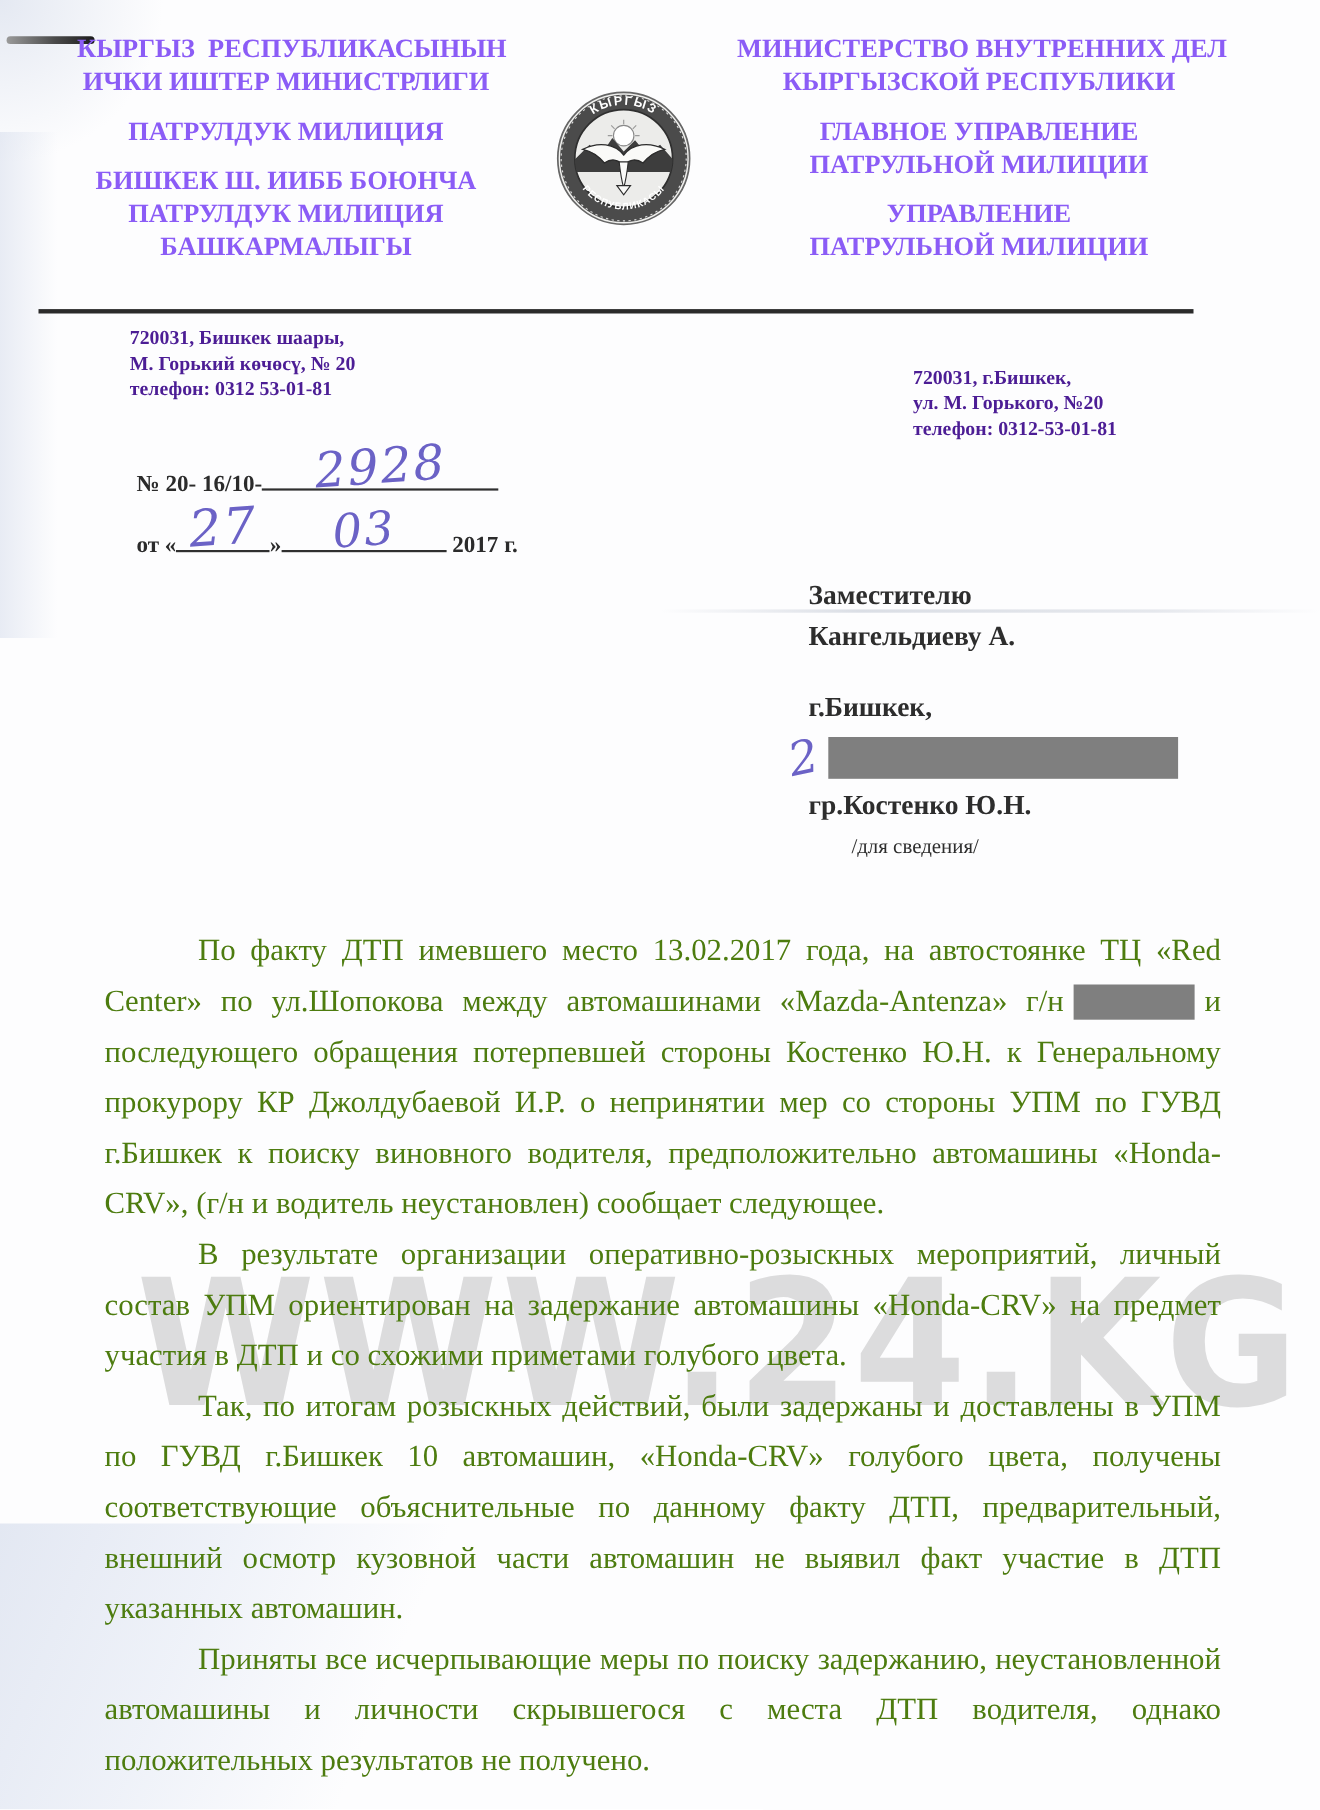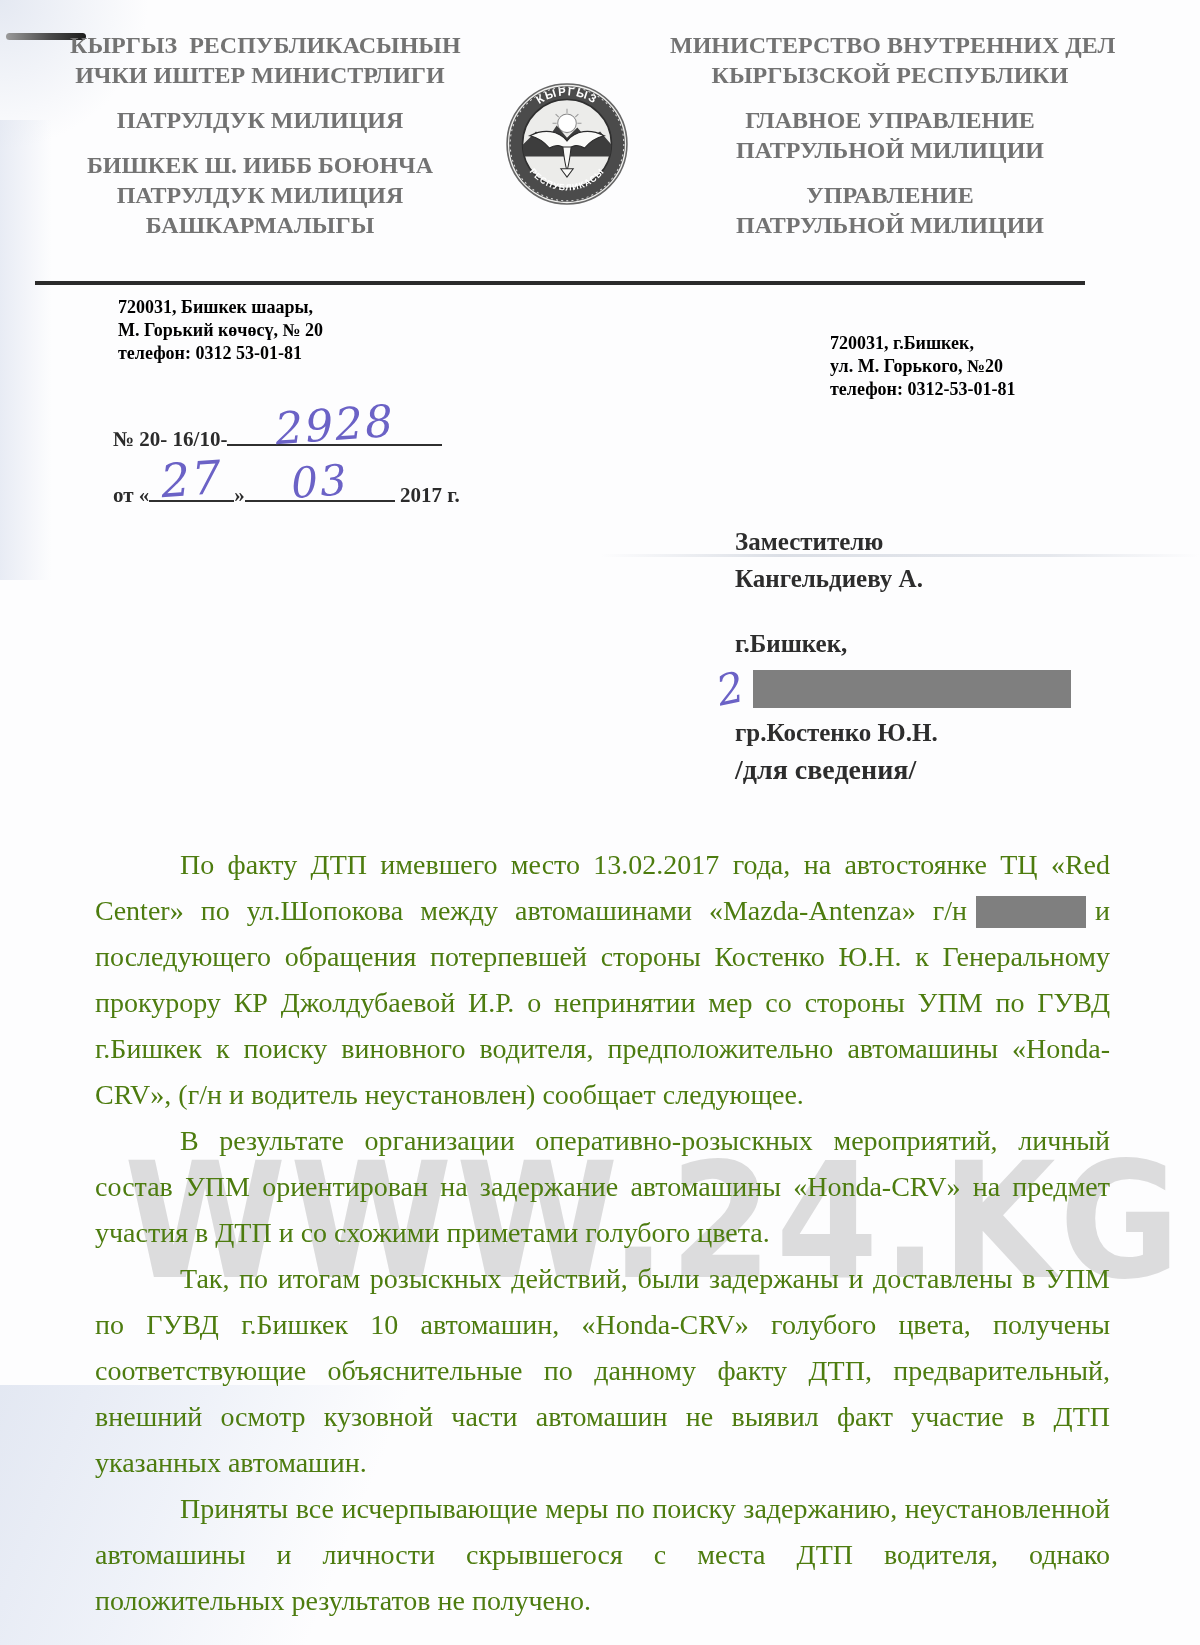--- a/index.html
+++ b/index.html
@@ -17,48 +17,48 @@
     background:radial-gradient(ellipse at 0% 0%, rgba(208,216,232,.55), rgba(208,216,232,0) 70%);}
   .left-band{left:0;top:120px;width:52px;height:460px;
     background:linear-gradient(90deg, rgba(214,221,236,.55), rgba(214,221,236,0));}
   .fold{left:-70px;top:1385px;width:560px;height:420px;
     background:linear-gradient(112deg, rgba(203,212,231,.6) 0%, rgba(221,228,242,.45) 38%, rgba(255,255,255,0) 66%);}
   .crease{left:600px;top:554px;width:600px;height:3px;
     background:linear-gradient(90deg, rgba(185,192,205,0), rgba(185,192,205,.5) 30%, rgba(185,192,205,.35) 75%, rgba(185,192,205,0));}
   .pin{left:6px;top:33px;width:80px;height:7px;border-radius:4px;
     background:linear-gradient(90deg,#9a9a9a,#4a4a4a 55%,#1c1c1c);}
   
-  .org{position:absolute;text-align:center;font-weight:bold;font-size:24px;line-height:30px;color:#737373;}
+  .org{position:absolute;text-align:center;font-weight:bold;font-size:24px;line-height:30px;color:#8b5cf6;}
   .org-left{left:70px;top:30px;width:380px;}
   .org-right{left:670px;top:30px;width:440px;text-align:center;}
   .org-group{margin-bottom:15px;}
   .org-line{white-space:pre;display:block;}
   .emblem{position:absolute;left:505px;top:82px;width:124px;height:124px;}
   .rule{position:absolute;left:35px;top:281px;width:1050px;height:4px;background:#2b2b2b;}
   
-  .contact{position:absolute;top:296px;font-weight:bold;font-size:18px;line-height:23px;color:#000000;}
+  .contact{position:absolute;top:296px;font-weight:bold;font-size:18px;line-height:23px;color:#4c1d95;}
   .contact-left{left:118px;}
   .contact-right{left:830px;margin-top:36px;}
   .contact span{display:block;white-space:pre;}
   
-  .refblock{position:absolute;left:113px;top:418px;font-weight:bold;font-size:21px;color:#2b2b2b;}
+  .refblock{position:absolute;left:124px;top:418px;font-weight:bold;font-size:21px;color:#2b2b2b;}
   .refline{height:34px;}
   .refline2{margin-top:22px;}
   .uline{display:inline-block;border-bottom:2px solid #2f2f2f;height:26px;position:relative;vertical-align:baseline;}
   .w215{width:215px;} .w85{width:85px;} .w150{width:150px;}
   .ink{font-family:"DejaVu Serif", serif;font-style:italic;font-weight:normal;color:#6b62c6;letter-spacing:2px;}
   .uline .ink{position:absolute;left:50%;bottom:-6px;transform:translateX(-50%) rotate(-4deg);font-size:44px;white-space:nowrap;}
   .uline.w85 .ink{font-size:46px;}
   .uline.w150 .ink{font-size:42px;}
   
   .recipient{position:absolute;left:735px;top:523px;width:430px;font-weight:bold;font-size:25px;line-height:37px;color:#2d2d2d;}
   .recipient .gap{height:28px;}
   .redaction-block{position:relative;margin:8px 0 6px 18px;width:318px;height:38px;background:#7f7f7f;}
   .margin-mark{position:absolute;left:-36px;top:0px;font-size:42px;transform:rotate(-12deg);}
-  .recipient .note{font-weight:bold;font-size:28px;}
+  .recipient .note{font-weight:normal;font-size:19px;margin-left:39px;}
   
   .watermark{position:absolute;left:124px;top:1128px;z-index:1;
     font-family:"DejaVu Sans", sans-serif;font-weight:bold;font-size:160px;letter-spacing:4px;
     color:rgba(125,125,125,0.25);transform:scaleX(.92);transform-origin:left center;white-space:nowrap;}
   .body-text{position:absolute;left:95px;top:842px;width:1015px;z-index:2;
     font-size:28px;line-height:46px;text-align:justify;color:#4d7c0f;}
   .body-text p{margin:0;text-indent:85px;}
   .redact-inline{display:inline-block;width:110px;height:32px;background:#7f7f7f;vertical-align:middle;margin:0 9px 4px 9px;}
 </style>
 </head>

